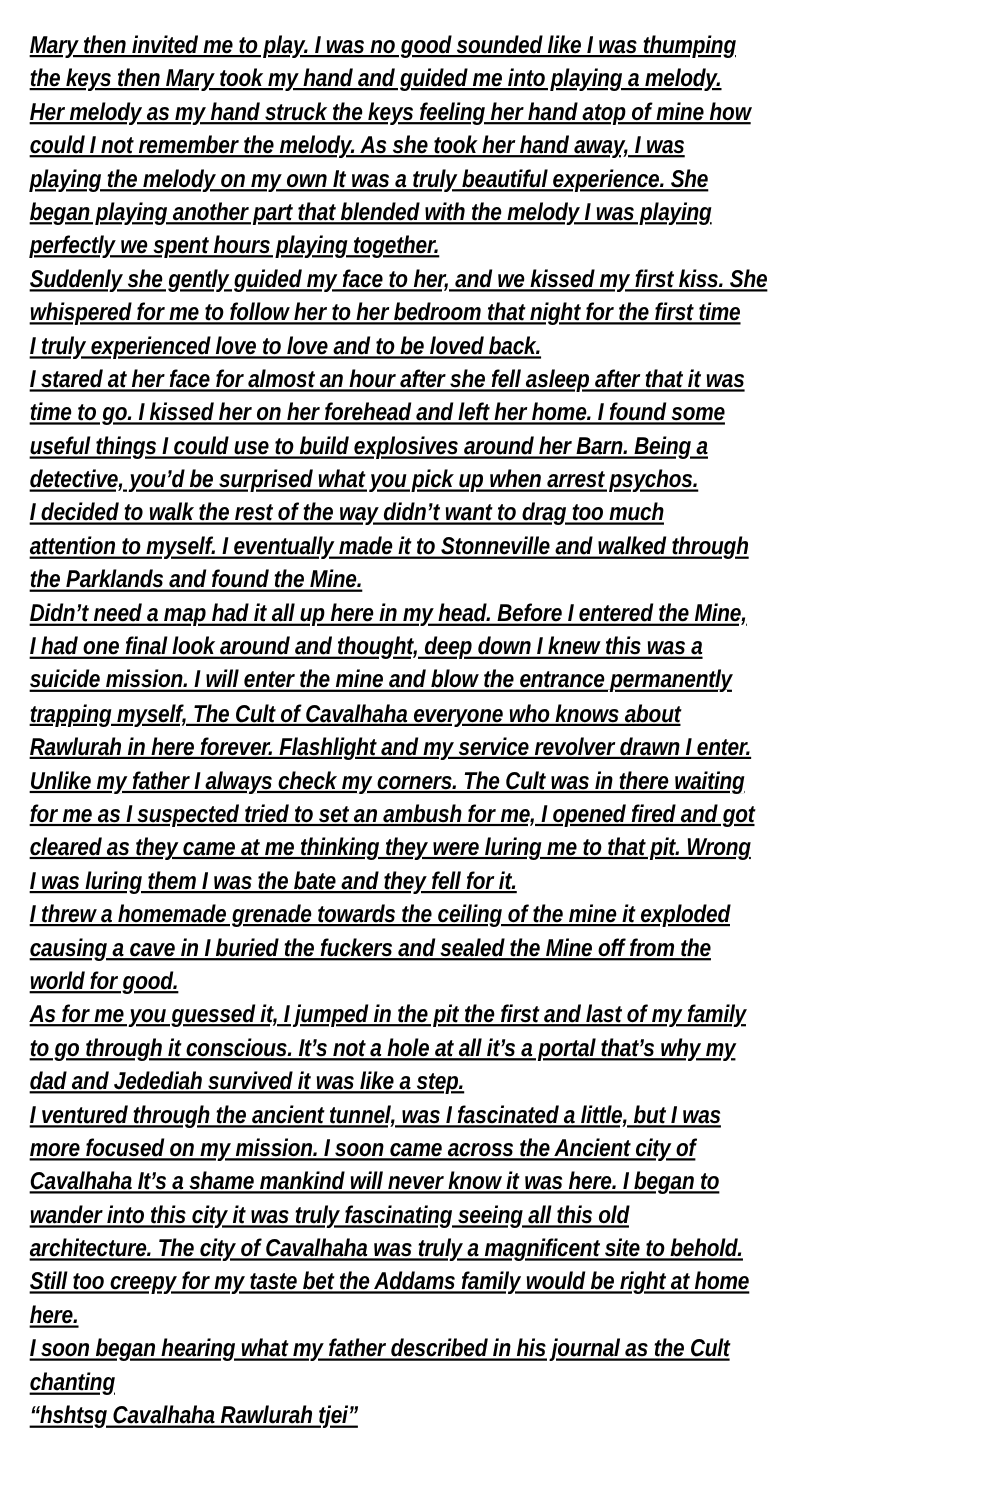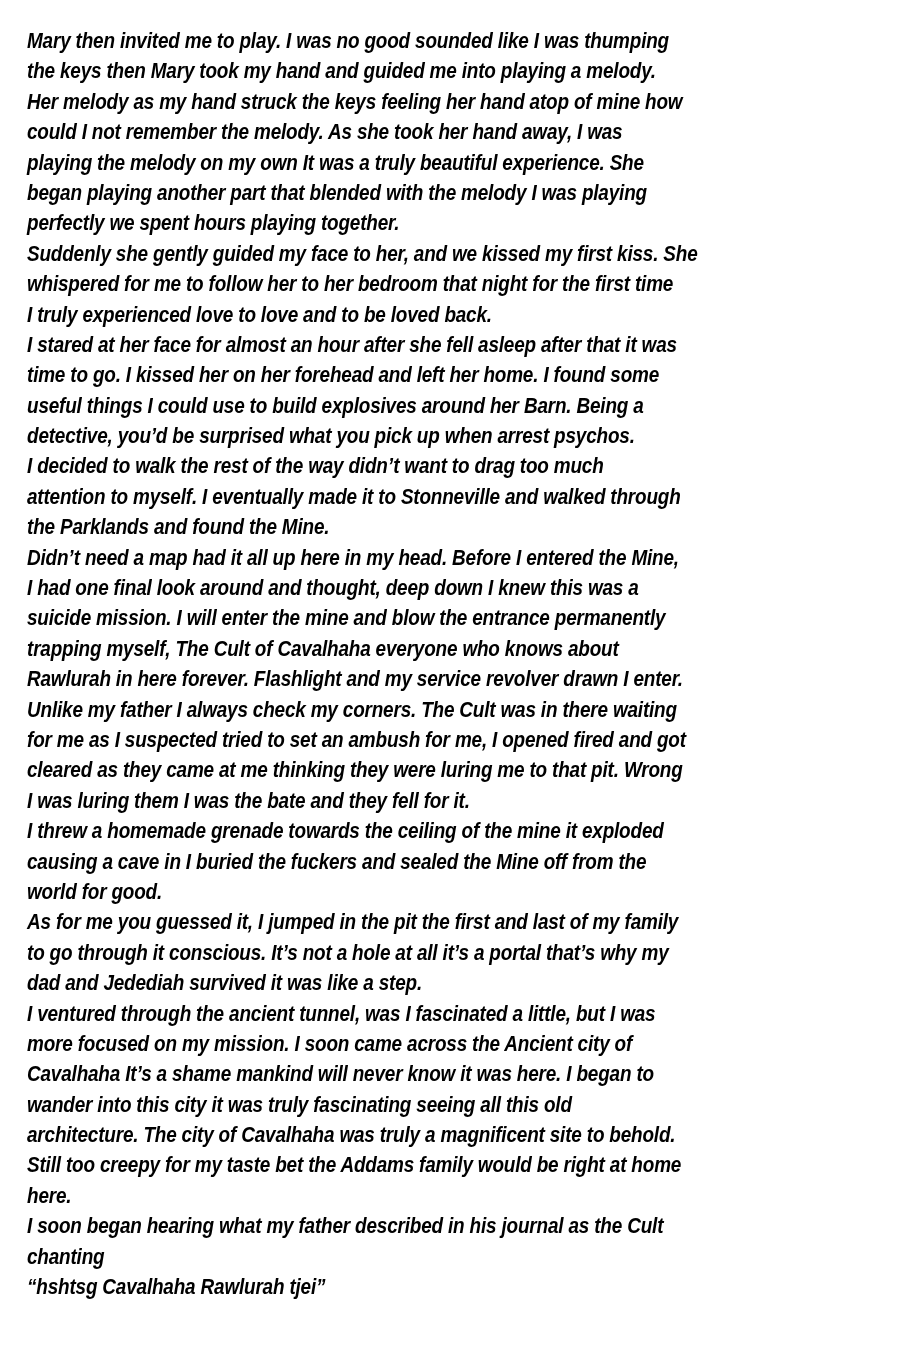--- a/index.html
+++ b/index.html
@@ -19,20 +19,21 @@
     top: 0;
     width: 900px;
     height: 1350px;
     background: #ffffff;
   }
   .text-block {
     position: absolute;
     left: 27px;
     top: 26px;
     width: 860px;
+    text-decoration: underline;
   }
   .line {
     display: block;
     height: 30.4px;
     line-height: 30.4px;
     white-space: nowrap;
     font-family: "Liberation Sans", sans-serif;
     font-weight: bold;
     font-style: italic;
     font-size: 22px;

